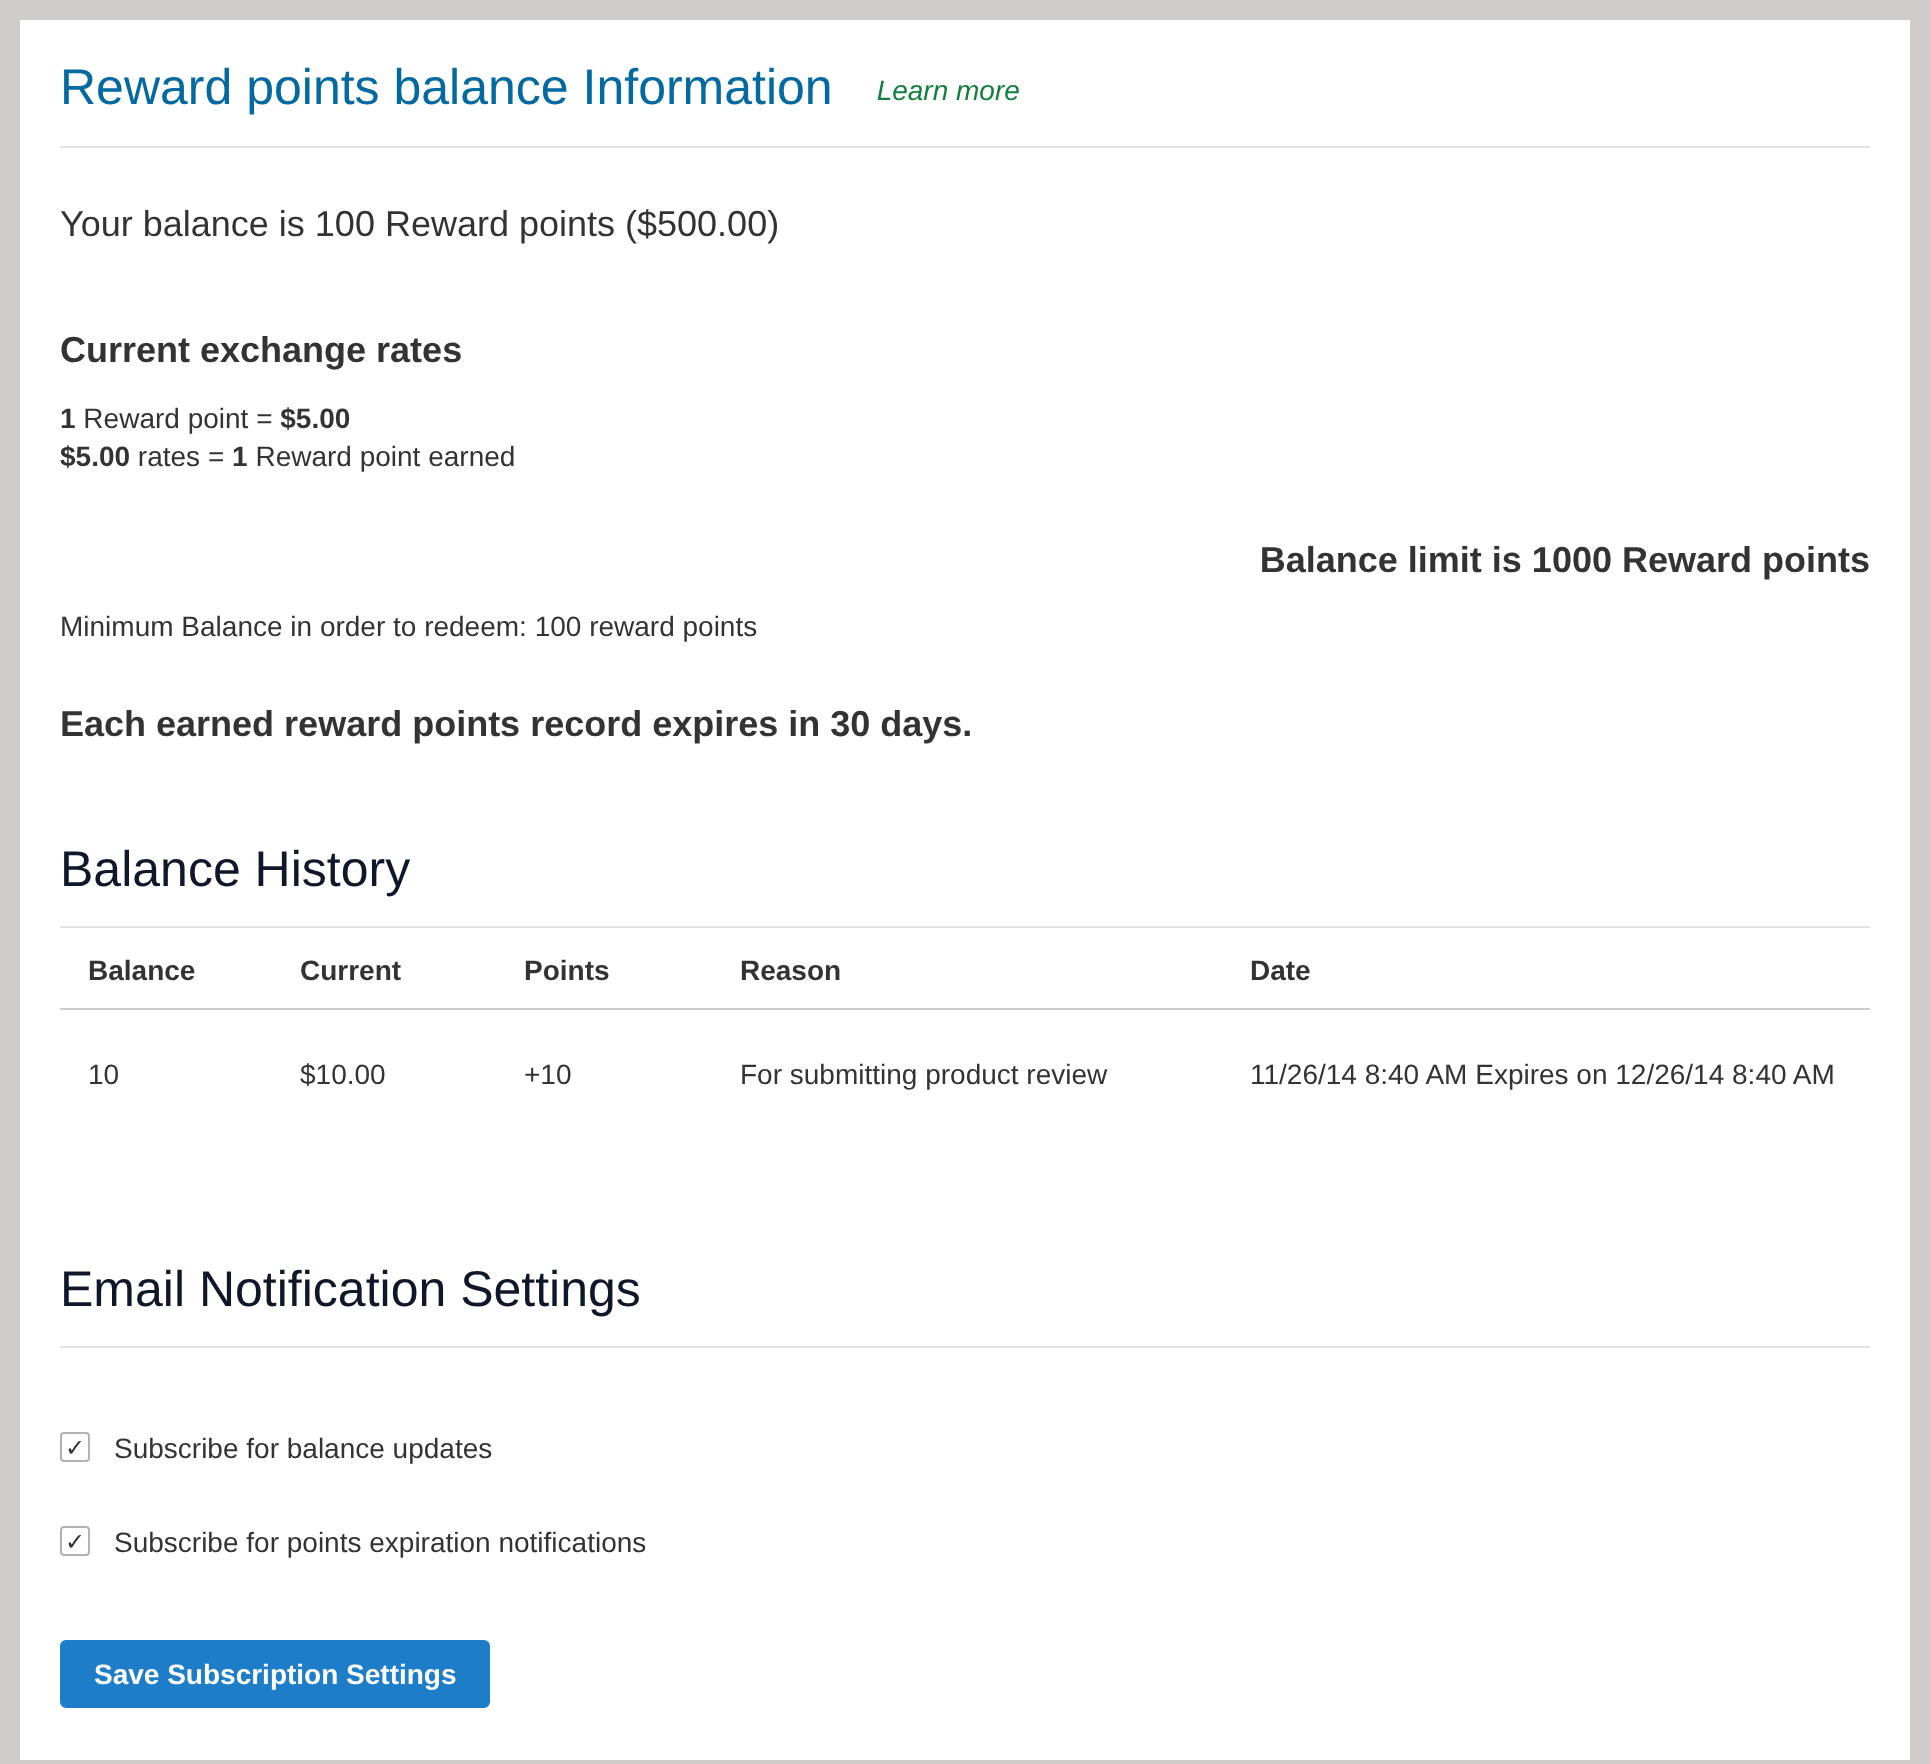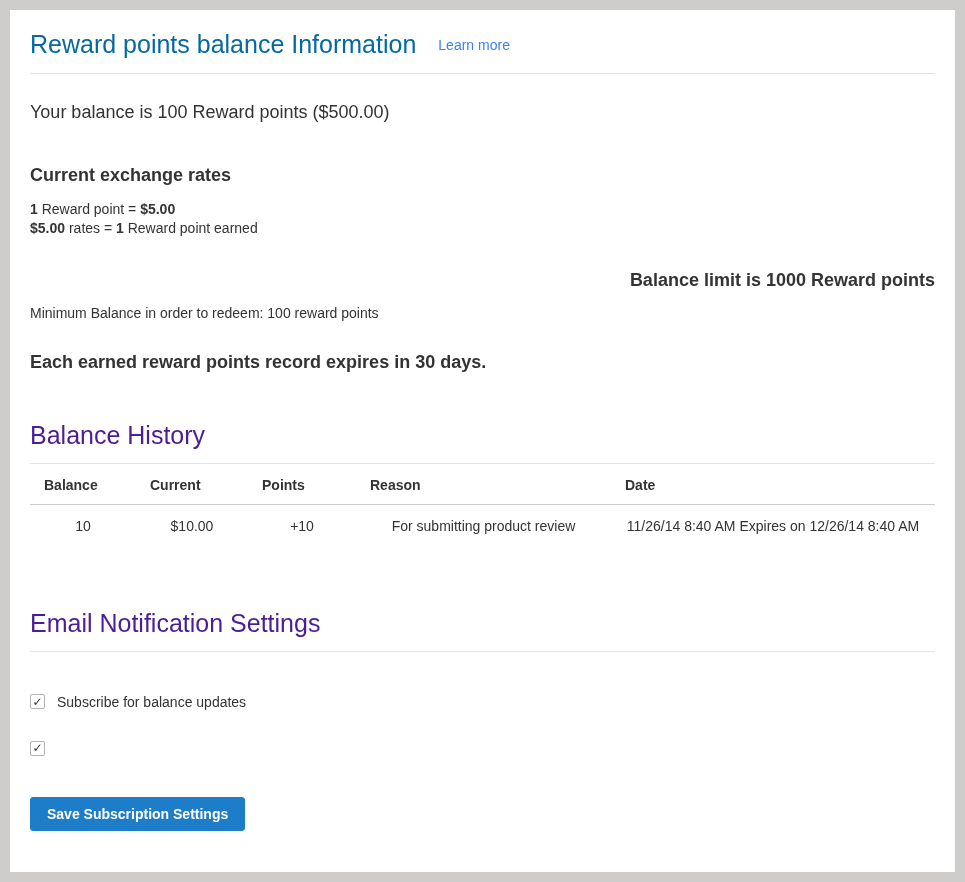--- a/index.html
+++ b/index.html
@@ -27,23 +27,24 @@
   }
   h1.page-title {
     margin: 0;
     font-size: 25px;
     font-weight: 300;
     color: #0369a1;
   }
   a.learn-more {
     margin-left: 22px;
     font-size: 14px;
-    color: #3b82f6;
+    color: #15803d;
     text-decoration: none;
     cursor: pointer;
+    font-style: italic;
   }
   .rule {
     border: none;
     border-top: 1px solid #e3e3e3;
     margin: 14px 0 0 0;
   }
 
   
   .balance-summary {
     font-size: 18px;
@@ -63,41 +64,40 @@
   .rates b { font-weight: 700; }
   .limit-heading { margin-top: 31px; text-align: right; }
   .plain-line { margin: 14px 0 0 0; }
   .expire-heading { margin-top: 31px; }
 
   
   h2.section-title {
     margin: 48px 0 0 0;
     font-size: 25px;
     font-weight: 300;
-    color: #4c1d95;
+    color: #0f172a;
     padding-bottom: 13px;
     border-bottom: 1px solid #e3e3e3;
   }
   table.history {
     width: 100%;
     border-collapse: collapse;
     table-layout: fixed;
     font-size: 14px;
   }
   table.history th {
     text-align: left;
     font-weight: 700;
     padding: 13px 14px 11px 14px;
     border-bottom: 1px solid #cccccc;
   }
   table.history td {
-    padding: 13px 14px;
+    padding: 24px 14px;
     overflow: hidden;
     white-space: nowrap;
-    text-align: center;
   }
   table.history tr.alt { background: #f6f6f6; }
   .col-balance { width: 106px; }
   .col-amount  { width: 112px; }
   .col-points  { width: 108px; }
   .col-reason  { width: 255px; }
   .col-date    { width: auto;  }
 
   
   h2.email-title { margin-top: 62px; }
@@ -202,17 +202,18 @@
   
   <h2 class="section-title email-title">Email Notification Settings</h2>
 
   <div class="checkbox-row first">
     <span class="checkbox">✓</span>
     <span class="checkbox-label">Subscribe for balance updates</span>
   </div>
 
   <div class="checkbox-row">
     <span class="checkbox">✓</span>
+    <span class="checkbox-label">Subscribe for points expiration notifications</span>
   </div>
 
   <button class="save-button">Save Subscription Settings</button>
 
 </div>
 
 </body></html>

